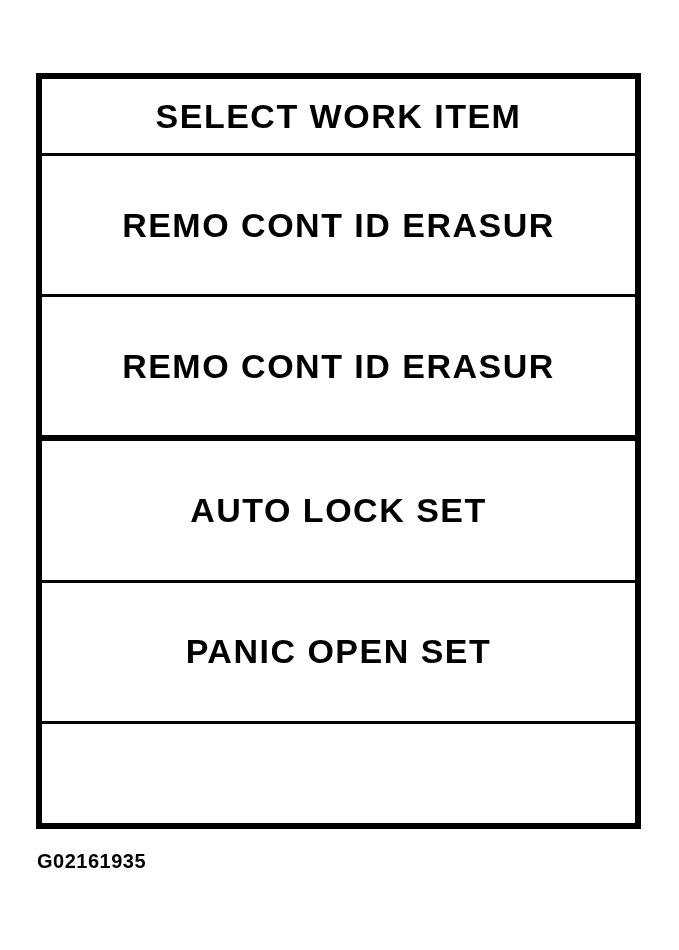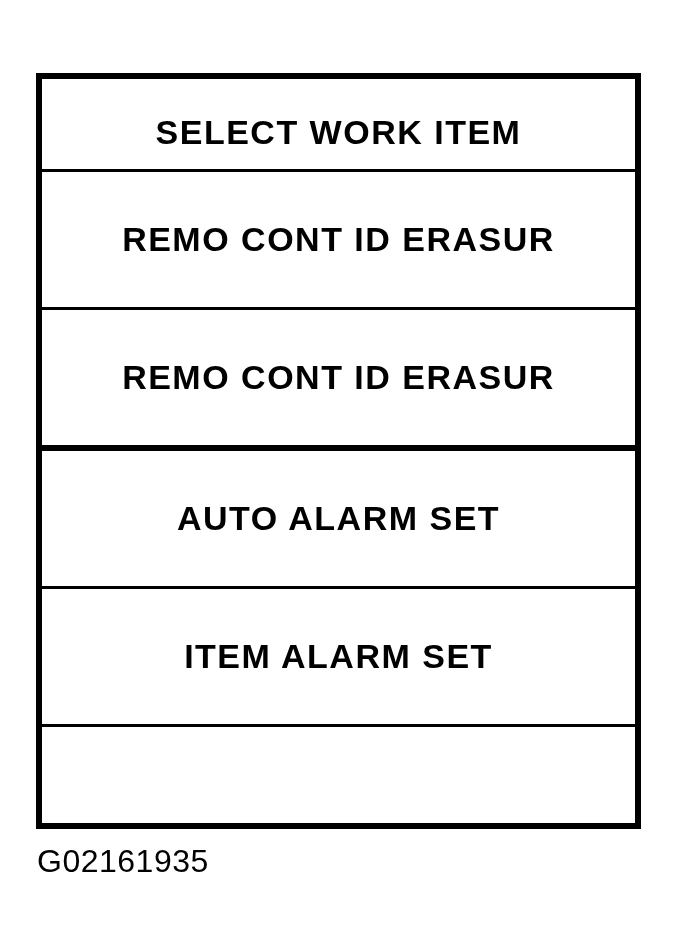--- a/index.html
+++ b/index.html
@@ -39,53 +39,52 @@
     color: var(--ink, #000000);
     font-weight: bold;
     font-size: 34px;
     letter-spacing: 1.5px;
     white-space: nowrap;
     overflow: hidden;
   }
   .menu-row.title {
     flex: 0 0 74px;
     border-top: none;
-    margin-top: 16px;
   }
   .menu-row.thick {
     border-top-width: 6px;
   }
   .figure-id {
     position: absolute;
     left: 37px;
     top: 847px;
-    font-size: 32px;
+    font-size: 20px;
     line-height: 28px;
     letter-spacing: 0.5px;
     color: var(--ink, #000000);
-    font-weight: normal;
+    font-weight: bold;
   }
 </style>
 </head>
 <body>
 
 <div class="page">
 
   <div class="screen-box">
 
     <div class="menu-row title">SELECT WORK ITEM</div>
 
     <div class="menu-row">REMO CONT ID ERASUR</div>
 
     <div class="menu-row">REMO CONT ID ERASUR</div>
 
 
-    <div class="menu-row thick">AUTO ALARM SET</div>
+    <div class="menu-row thick">AUTO LOCK SET</div>
 
-    <div class="menu-row">ITEM ALARM SET</div>
+    <div class="menu-row">PANIC OPEN SET</div>
 
 
     <div class="menu-row empty"></div>
 
   </div>
 
   <div class="figure-id">G02161935</div>
 
 </div>
 

